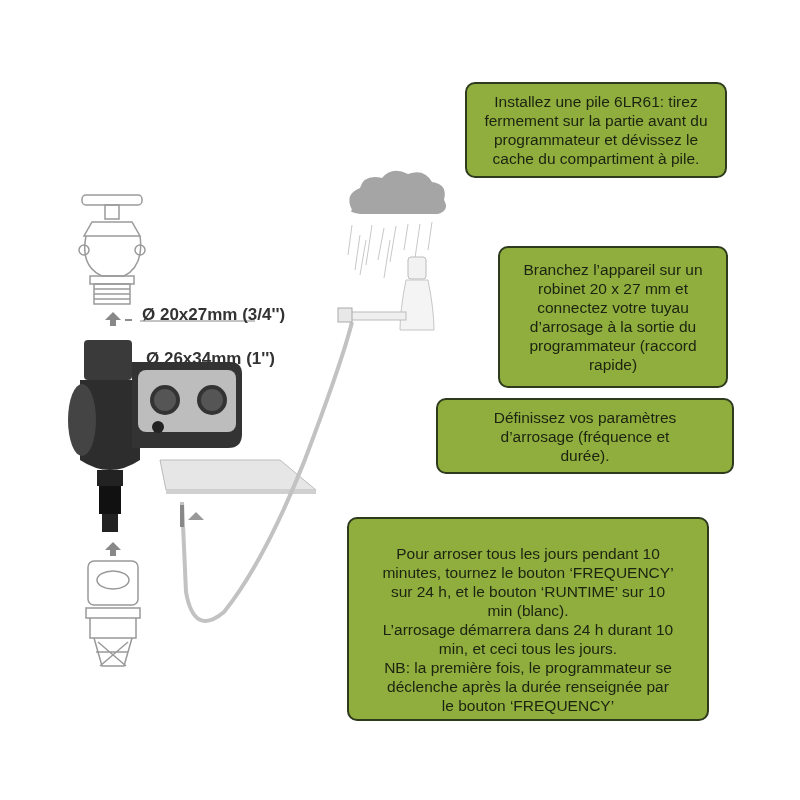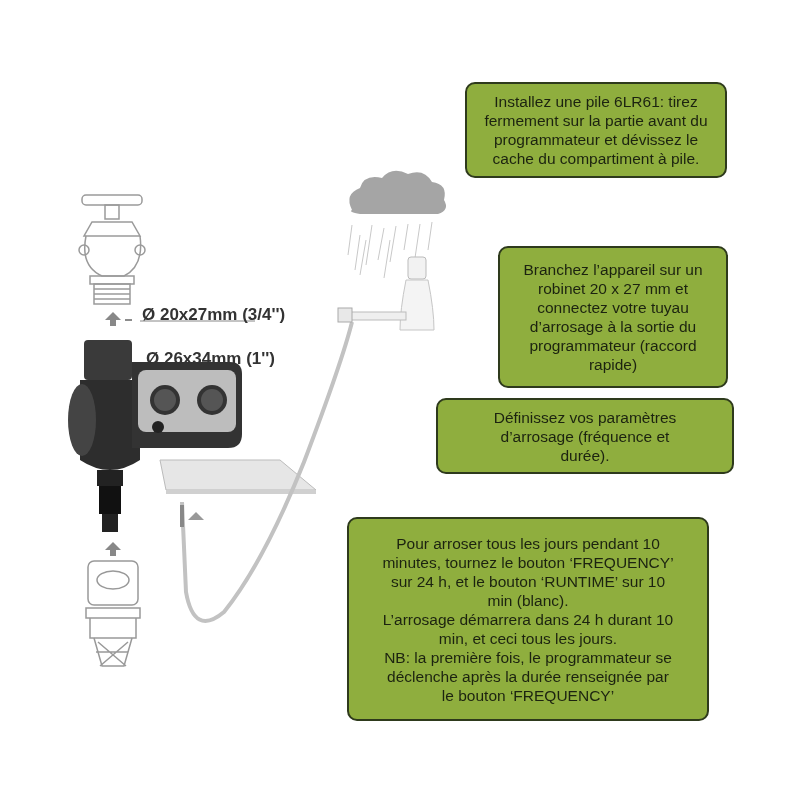--- a/index.html
+++ b/index.html
@@ -110,21 +110,21 @@
 connectez votre tuyau
 d’arrosage à la sortie du
 programmateur (raccord
 rapide)</span>
 </div>
 <div class="box" style="left:436px;top:398px;width:298px;height:76px;">
   <span>Définissez vos paramètres
 d’arrosage (fréquence et
 durée).</span>
 </div>
-<div class="box" style="left:347px;top:517px;width:362px;height:204px;">
+<div class="box" style="left:347px;top:517px;width:362px;height:204px;align-items:flex-end;">
   <span>Pour arroser tous les jours pendant 10
 minutes, tournez le bouton ‘FREQUENCY’
 sur 24 h, et le bouton ‘RUNTIME’ sur 10
 min (blanc).
 L’arrosage démarrera dans 24 h durant 10
 min, et ceci tous les jours.
 NB: la première fois, le programmateur se
 déclenche après la durée renseignée par
 le bouton ‘FREQUENCY’</span>
 </div>

